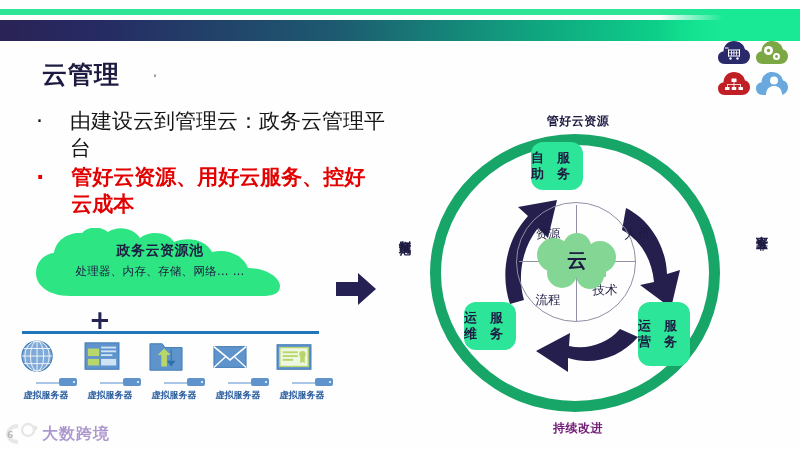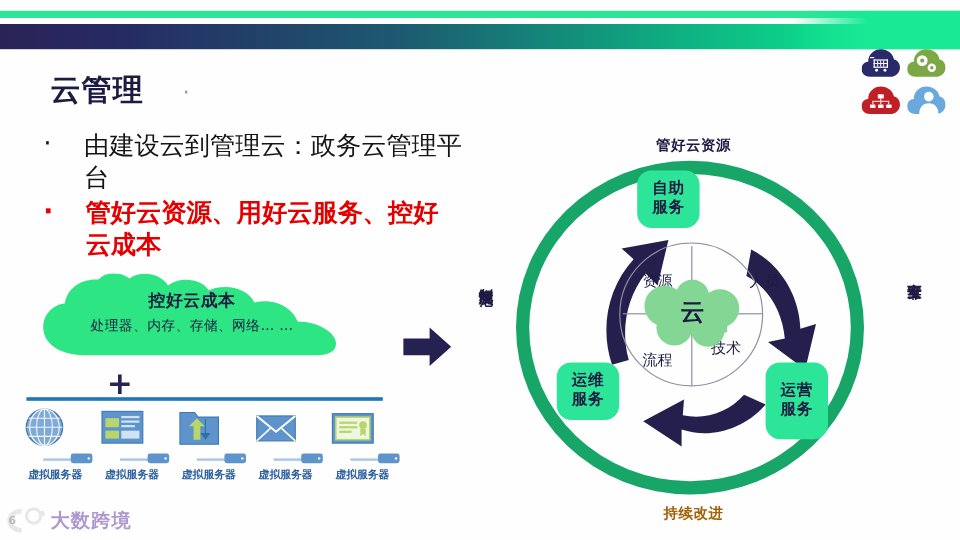--- a/index.html
+++ b/index.html
@@ -87,21 +87,21 @@
   .ring{
     position:absolute;left:42px;top:26px;width:290px;height:278px;
     border:11px solid #17a668;border-radius:50%;box-sizing:border-box;
   }
   .lbl-top{
     position:absolute;left:100px;top:5px;width:180px;text-align:center;
     font-size:12px;font-weight:bold;color:#1d1b42;letter-spacing:0.5px;
   }
   .lbl-bot{
     position:absolute;left:100px;top:312px;width:180px;text-align:center;
-    font-size:12px;font-weight:bold;color:#a16207;letter-spacing:0.5px;
+    font-size:12px;font-weight:bold;color:#701a75;letter-spacing:0.5px;
   }
   .lbl-left{
     position:absolute;left:1px;top:122px;width:22px;
     font-size:12px;font-weight:bold;color:#1d1b42;
     writing-mode:vertical-rl;text-orientation:upright;line-height:1.08;
     letter-spacing:1px;
   }
   .lbl-right{
     position:absolute;left:358px;top:118px;width:22px;
     font-size:12px;font-weight:bold;color:#1d1b42;
@@ -118,21 +118,21 @@
   .qt{position:absolute;font-size:12.5px;color:#1d1b42;font-weight:normal;width:40px;text-align:center;}
 
   .innercloud{position:absolute;left:146px;top:125px;width:86px;height:58px;}
   .innercloud .ctxt{
     position:absolute;left:0;top:14px;width:86px;text-align:center;
     font-size:20px;font-weight:bold;color:#1d1b42;
   }
 
   .gbox{
     position:absolute;background:#2de598;border-radius:12px;
-    display:flex;flex-direction:column;align-items:center;justify-content:center;
+    display:flex;flex-direction:row;align-items:center;justify-content:center;
     font-size:13px;font-weight:bold;color:#1d1b42;line-height:16px;letter-spacing:0.5px;
   }
   .gbox-top{left:143px;top:34px;width:52px;height:48px;}
   .gbox-left{left:76px;top:194px;width:52px;height:48px;}
   .gbox-right{left:250px;top:194px;width:52px;height:64px;}
 
   .curvearrow{position:absolute;}
 
   
   .watermark{position:absolute;left:4px;top:420px;width:130px;height:28px;opacity:0.45;}
@@ -229,21 +229,21 @@
     <div class="bl b2">
       <span class="dot">·</span>
       <span class="txt">管好云资源、用好云服务、控好云成本</span>
     </div>
   </div>
 
   <div class="cloudpool">
     <svg width="260" height="72" viewBox="0 0 260 72" style="position:absolute;left:0;top:0;">
       <path d="M40 68 C18 68 6 57 6 45 C6 34 14 26 24 25 C26 12 38 4 52 5 C58 -2 70 -2 78 4 C88 -3 104 0 110 10 C120 2 138 4 144 14 C158 8 176 12 182 24 C198 20 214 28 218 40 C236 40 250 50 250 58 C250 66 242 68 232 68 Z" fill="#2de583"></path>
     </svg>
-    <div class="lbl1">控好云成本</div>
+    <div class="lbl1">政务云资源池</div>
     <div class="lbl2">处理器、内存、存储、网络… …</div>
   </div>
 
   <div class="plus">+</div>
   <div class="hline"></div>
 
   <div class="servers">
 
     <div class="srv" style="left:0px;">
       <div class="glyph">

